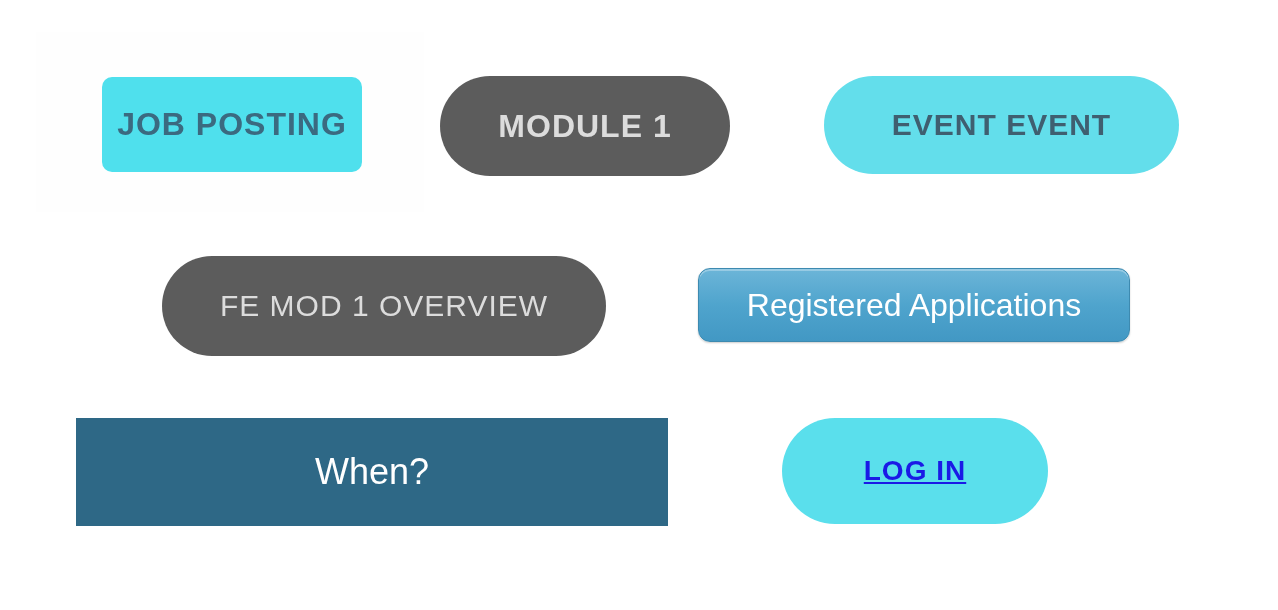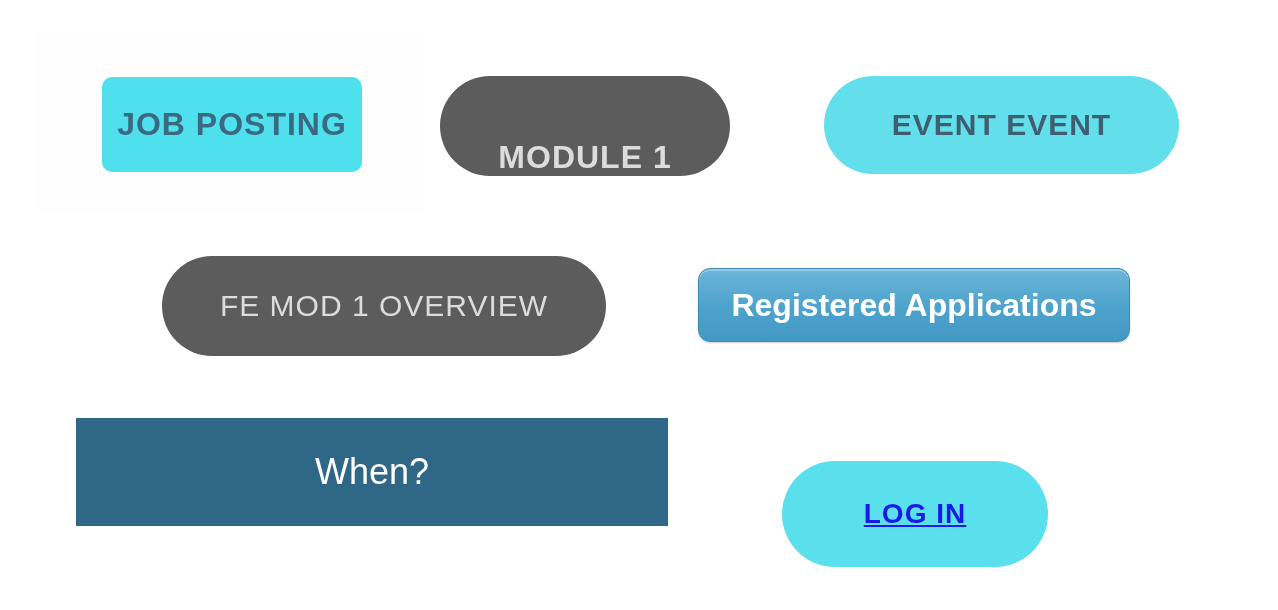--- a/index.html
+++ b/index.html
@@ -41,21 +41,20 @@
       left: 440px;
       top: 76px;
       width: 290px;
       height: 100px;
       background: #5C5C5C;
       border-radius: 50px;
       color: #DCDCDC;
       font-size: 32px;
       font-weight: 700;
       letter-spacing: 1px;
-      align-items: flex-end;
     }
     .btn-join-event {
       left: 824px;
       top: 76px;
       width: 355px;
       height: 98px;
       background: #63DEEB;
       border-radius: 50px;
       color: #3F5F70;
       font-size: 30px;
@@ -78,21 +77,21 @@
       left: 698px;
       top: 268px;
       width: 432px;
       height: 74px;
       background: linear-gradient(to bottom, #6CB5D8 0%, #4FA4CD 50%, #4298C4 100%);
       border-radius: 12px;
       border: 1px solid #3D8AB0;
       box-shadow: inset 0 2px 0 rgba(255,255,255,0.3), 0 1px 2px rgba(0,0,0,0.2);
       color: #FFFFFF;
       font-size: 32px;
-      font-weight: 700;
+      font-weight: 400;
     }
     .btn-when {
       left: 76px;
       top: 418px;
       width: 592px;
       height: 108px;
       background: #2E6886;
       color: #FFFFFF;
       font-size: 36px;
       font-weight: 400;
@@ -102,21 +101,20 @@
       top: 418px;
       width: 266px;
       height: 106px;
       background: #5ADFEC;
       border-radius: 54px;
       color: #1A1AE6;
       font-size: 28px;
       font-weight: 800;
       text-decoration: underline;
       letter-spacing: 1px;
-      margin-top: 43px;
     }
   </style>
 </head>
 <body>
 
 <div class="container-job-posting"></div>
 
 <div class="btn btn-job-posting">
   <span>JOB POSTING</span>
 </div>

